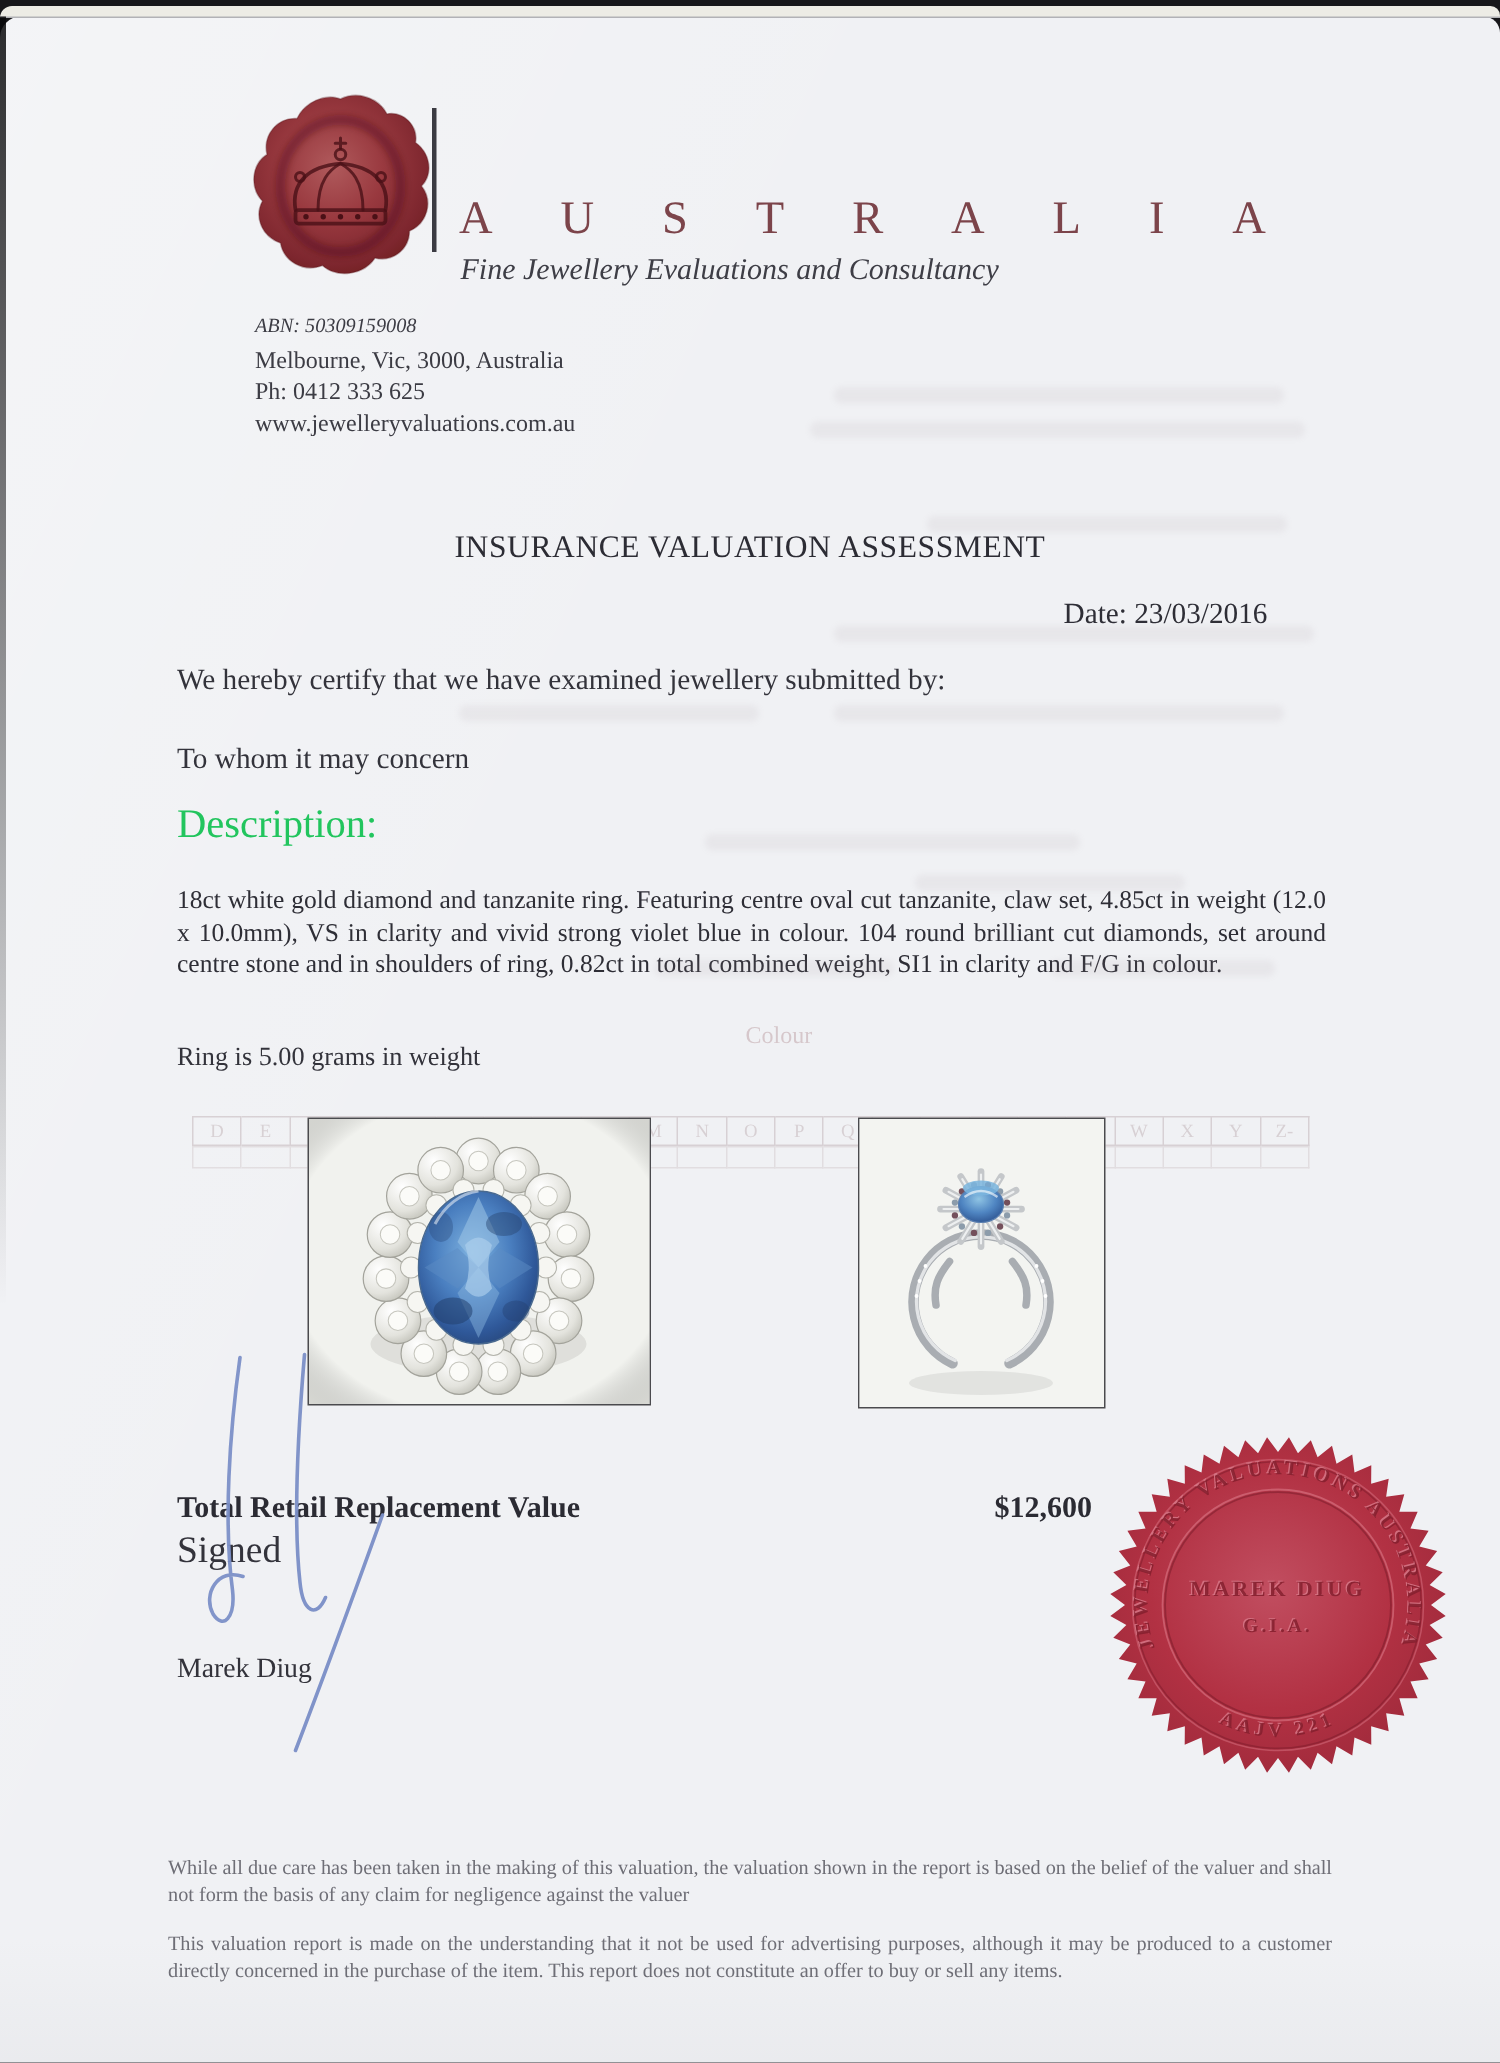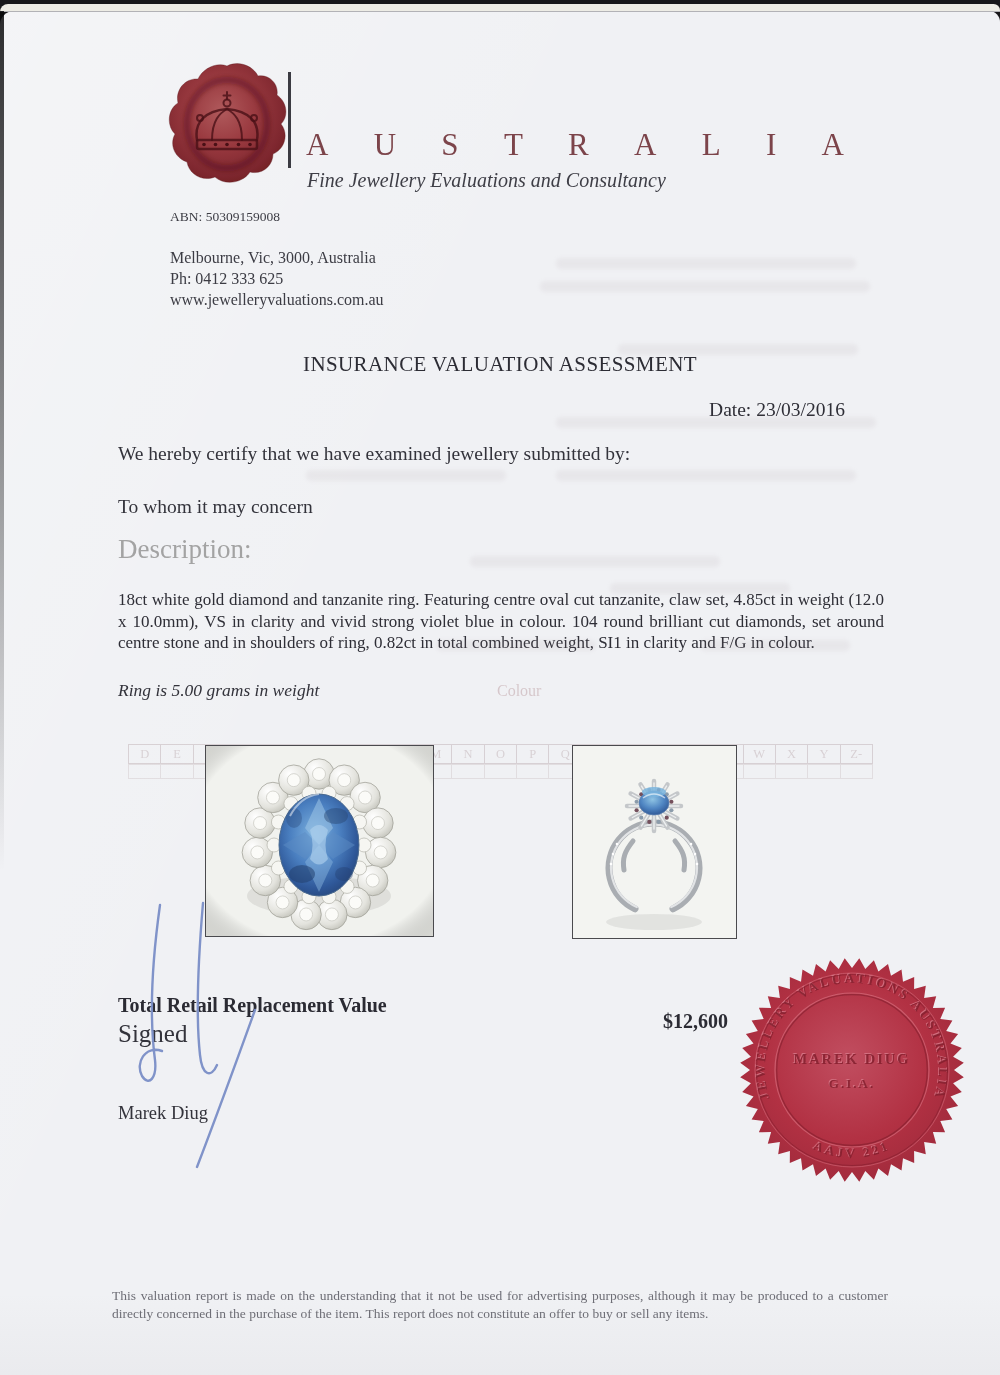--- a/index.html
+++ b/index.html
@@ -18,31 +18,31 @@
   
   .wax-seal{position:absolute;left:165px;top:58px;width:125px;height:140px;}
   .divider{position:absolute;left:288px;top:72px;width:3px;height:96px;background:#3b3b42;}
   .brand-title{position:absolute;left:305px;top:72px;font-size:43px;font-weight:bold;
         color:#35353d;letter-spacing:.5px;white-space:nowrap;}
   .brand-subtitle{position:absolute;left:306px;top:127px;width:538px;display:flex;
         justify-content:space-between;font-size:31px;color:#7c444a;}
   .tagline{position:absolute;left:307px;top:169px;font-size:20px;font-style:italic;color:#3e3e46;}
 
   .contact{position:absolute;left:170px;top:206px;font-size:16px;line-height:21px;color:#3c3c44;}
-  .contact .abn{font-size:13.5px;margin-bottom:20px;}
+  .contact .abn{font-size:13.5px;margin-bottom:3px;font-style:italic;}
 
   .doc-heading{position:absolute;left:110px;right:110px;top:352px;text-align:center;
         font-size:21px;letter-spacing:.4px;color:#2c2c34;}
   .date-line{position:absolute;right:155px;top:399px;font-size:19.5px;color:#2e2e36;}
   .certify{position:absolute;left:118px;top:443px;font-size:19.5px;font-family:Liberation Serif, serif;}
   .addressee{position:absolute;left:118px;top:496px;font-size:19.5px;}
-  .desc-heading{position:absolute;left:118px;top:534px;font-size:27px;color:#a3a3a3;text-align:center;}
+  .desc-heading{position:absolute;left:118px;top:534px;font-size:27px;color:#22c55e;text-align:center;}
   .desc-body{position:absolute;left:118px;top:589px;width:766px;font-size:17px;
         line-height:21.5px;text-align:justify;color:#2e2e36;}
-  .weight-line{position:absolute;left:118px;top:680px;font-size:17.5px;font-style:italic;}
+  .weight-line{position:absolute;left:118px;top:694px;font-size:17.5px;}
 
   
   .ghost{color:#b08b8f;z-index:1;}
   .ghost-heading{position:absolute;left:368px;top:120px;font-size:18px;opacity:.5;
         filter:blur(.4px);letter-spacing:.5px;}
   .ghost-colour{position:absolute;left:497px;top:682px;font-size:16px;opacity:.4;filter:blur(.5px);text-align:center;}
   .ghost-row{position:absolute;left:128px;width:745px;display:flex;color:#a1878b;z-index:1;}
   .ghost-row span{flex:1;border:1px solid currentColor;border-left-width:0;text-align:center;
         font-size:12.5px;line-height:18px;}
   .ghost-row span:first-child{border-left-width:1px;}
@@ -54,21 +54,21 @@
 
   
   .photo{position:absolute;border:1.5px solid #4a4a4e;background:#f1f2ee;z-index:2;}
   #photo1{left:205px;top:745px;width:227px;height:190px;}
   #photo2{left:572px;top:745px;width:163px;height:192px;background:#f3f4f1;}
   .photo svg{display:block;width:100%;height:100%;}
 
   
   .val-label{position:absolute;left:118px;top:994px;font-size:20px;font-weight:bold;color:#2b2b33;}
   .val-amount{position:absolute;left:606px;top:994px;width:122px;text-align:right;
-        font-size:20px;font-weight:bold;color:#2b2b33;margin-top:16px;}
+        font-size:20px;font-weight:bold;color:#2b2b33;}
   .signed{position:absolute;left:118px;top:1020px;font-size:25px;}
   .signature{position:absolute;left:115px;top:895px;width:190px;height:285px;z-index:4;}
   .valuer-name{position:absolute;left:118px;top:1103px;font-size:18.5px;}
   .valuer-title{position:absolute;left:118px;top:1126px;font-size:18.5px;}
 
   .red-seal{position:absolute;left:738px;top:948px;width:228px;height:244px;z-index:2;}
   .red-seal text{font-family:"Liberation Serif","DejaVu Serif",serif;font-weight:bold;}
 
   .disclaimer{position:absolute;left:112px;width:776px;font-size:13.5px;line-height:18px;
         color:#6e6e76;text-align:justify;}
@@ -398,15 +398,16 @@
       <text x="114" y="140" font-size="13" letter-spacing="2" text-anchor="middle">G.I.A.</text>
     </g>
     <g fill="#87202f" opacity=".9">
       <text font-size="13.5" letter-spacing="2.5"><textPath href="#arcTop" startOffset="50%" text-anchor="middle">JEWELLERY VALUATIONS AUSTRALIA</textPath></text>
       <text font-size="13" letter-spacing="3"><textPath href="#arcBottom" startOffset="50%" text-anchor="middle">AAJV 221</textPath></text>
       <text x="114" y="116" font-size="14.5" letter-spacing="2" text-anchor="middle">MAREK DIUG</text>
       <text x="114" y="140" font-size="13" letter-spacing="2" text-anchor="middle">G.I.A.</text>
     </g>
   </svg>
 
+  <div class="disclaimer" id="disc1">While all due care has been taken in the making of this valuation, the valuation shown in the report is based on the belief of the valuer and shall not form the basis of any claim for negligence against the valuer</div>
   <div class="disclaimer" id="disc2">This valuation report is made on the understanding that it not be used for advertising purposes, although it may be produced to a customer directly concerned in the purchase of the item.  This report does not constitute an offer to buy or sell any items.</div>
 
 </div>
 
 </body></html>

